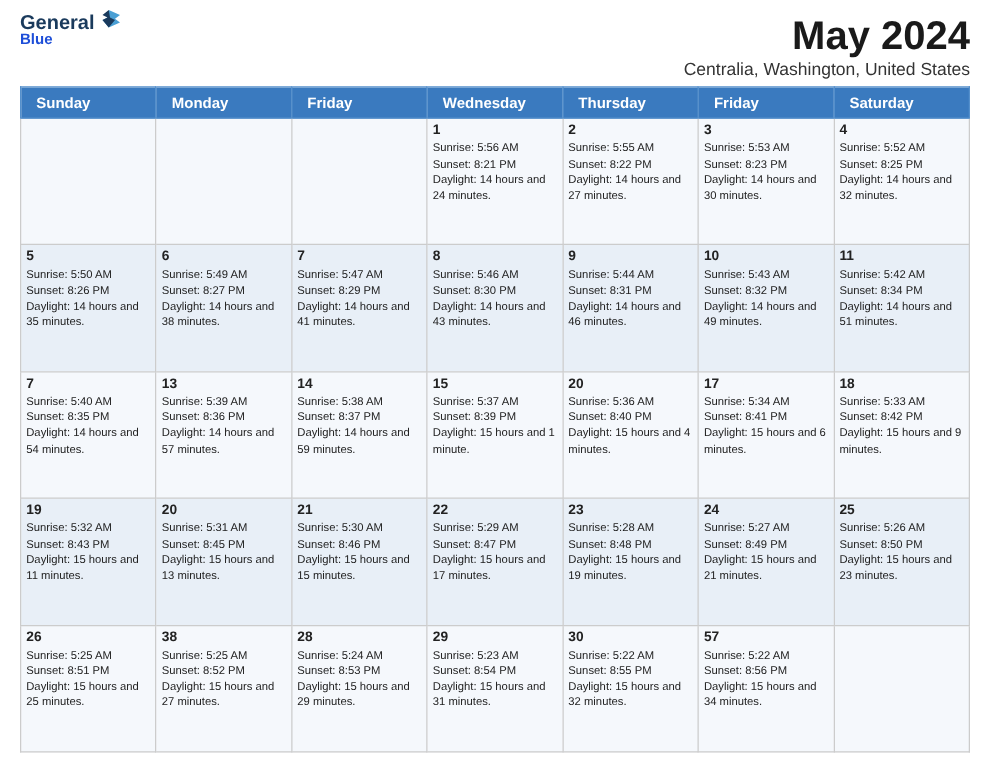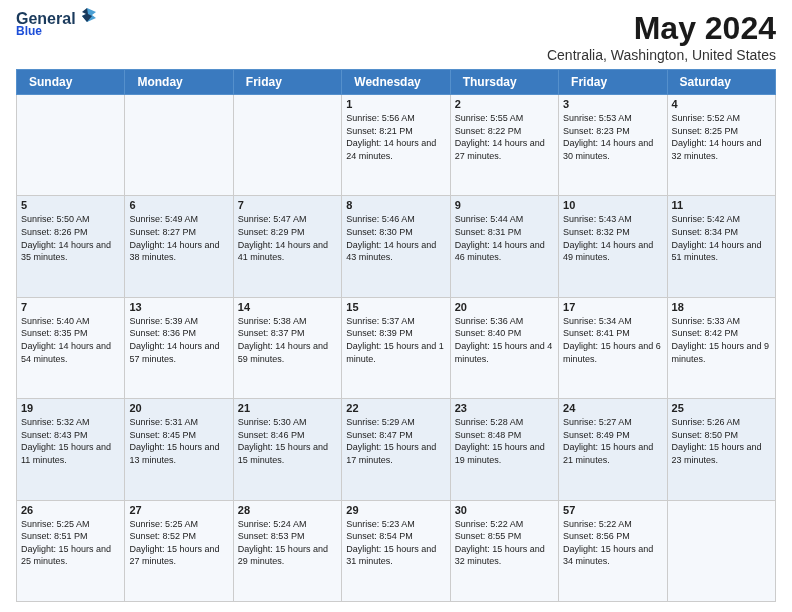--- a/index.html
+++ b/index.html
@@ -230,21 +230,21 @@
             <span class="day-num">25</span>
             <div class="day-info">Sunrise: 5:26 AM<br>Sunset: 8:50 PM<br>Daylight: 15 hours and 23 minutes.</div>
           </td>
         </tr>
         <tr>
           <td>
             <span class="day-num">26</span>
             <div class="day-info">Sunrise: 5:25 AM<br>Sunset: 8:51 PM<br>Daylight: 15 hours and 25 minutes.</div>
           </td>
           <td>
-            <span class="day-num">27</span>
+            <span class="day-num">38</span>
             <div class="day-info">Sunrise: 5:25 AM<br>Sunset: 8:52 PM<br>Daylight: 15 hours and 27 minutes.</div>
           </td>
           <td>
             <span class="day-num">28</span>
             <div class="day-info">Sunrise: 5:24 AM<br>Sunset: 8:53 PM<br>Daylight: 15 hours and 29 minutes.</div>
           </td>
           <td>
             <span class="day-num">29</span>
             <div class="day-info">Sunrise: 5:23 AM<br>Sunset: 8:54 PM<br>Daylight: 15 hours and 31 minutes.</div>
           </td>

